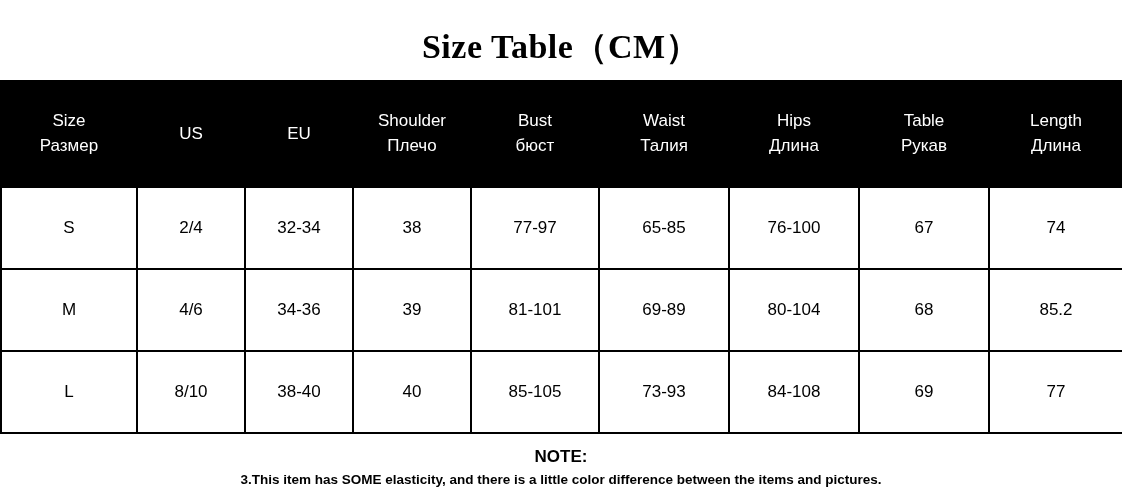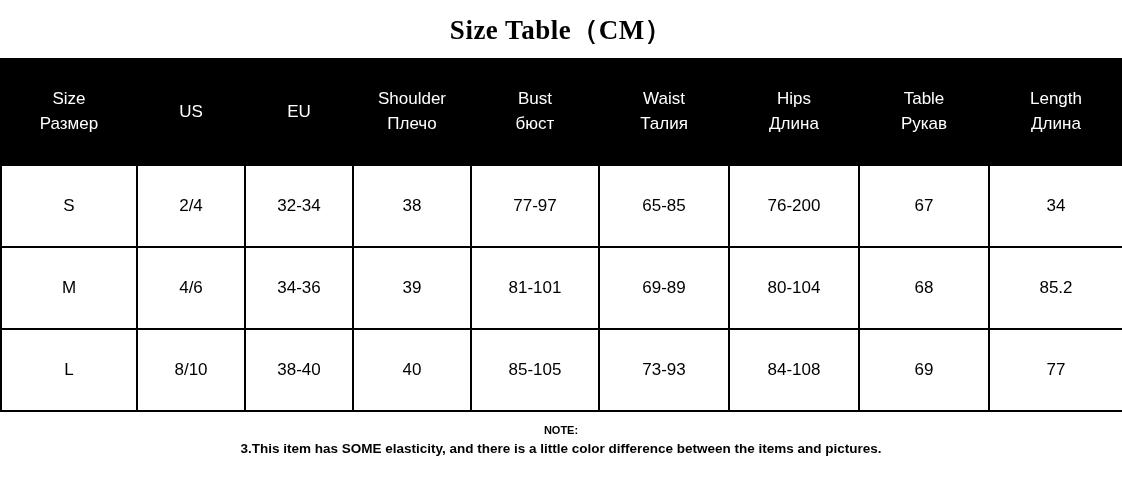--- a/index.html
+++ b/index.html
@@ -17,23 +17,23 @@
   .page {
     position: relative;
     width: 1122px;
     height: 501px;
     box-sizing: border-box;
   }
   .title {
     text-align: center;
     font-family: "Liberation Serif", serif;
     font-weight: bold;
-    font-size: 27px;
+    font-size: 34px;
     letter-spacing: 0.5px;
-    padding-top: 12px;
+    padding-top: 24px;
     padding-bottom: 10px;
     color: #000;
   }
   table.size-table {
     width: 1122px;
     border-collapse: collapse;
     table-layout: fixed;
   }
   table.size-table th,
   table.size-table td {
@@ -73,21 +73,21 @@
   .notes {
     margin-top: 10px;
     text-align: center;
     font-family: "Liberation Sans", sans-serif;
     font-weight: bold;
     font-size: 13.5px;
     line-height: 1.55;
     color: #000;
   }
   .notes .note-title {
-    font-size: 11px;
+    font-size: 17px;
     font-weight: bold;
   }
   .notes .note-line {
     font-size: 13.5px;
     font-weight: bold;
   }
 </style>
 </head>
 <body>
 
@@ -148,23 +148,23 @@
       </tr>
     </thead>
     <tbody>
       <tr>
         <td>S</td>
         <td>2/4</td>
         <td>32-34</td>
         <td>38</td>
         <td>77-97</td>
         <td>65-85</td>
-        <td>76-200</td>
+        <td>76-100</td>
         <td>67</td>
-        <td>34</td>
+        <td>74</td>
       </tr>
       <tr>
         <td>M</td>
         <td>4/6</td>
         <td>34-36</td>
         <td>39</td>
         <td>81-101</td>
         <td>69-89</td>
         <td>80-104</td>
         <td>68</td>

